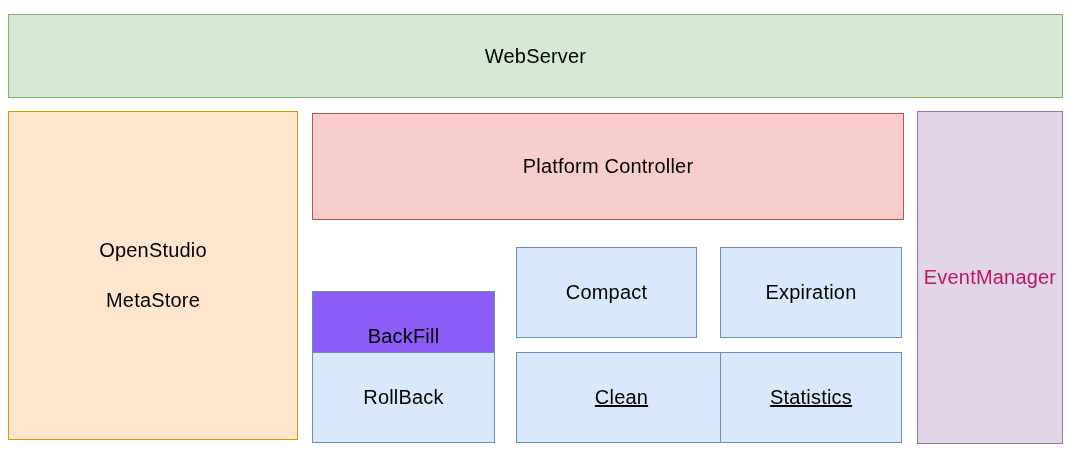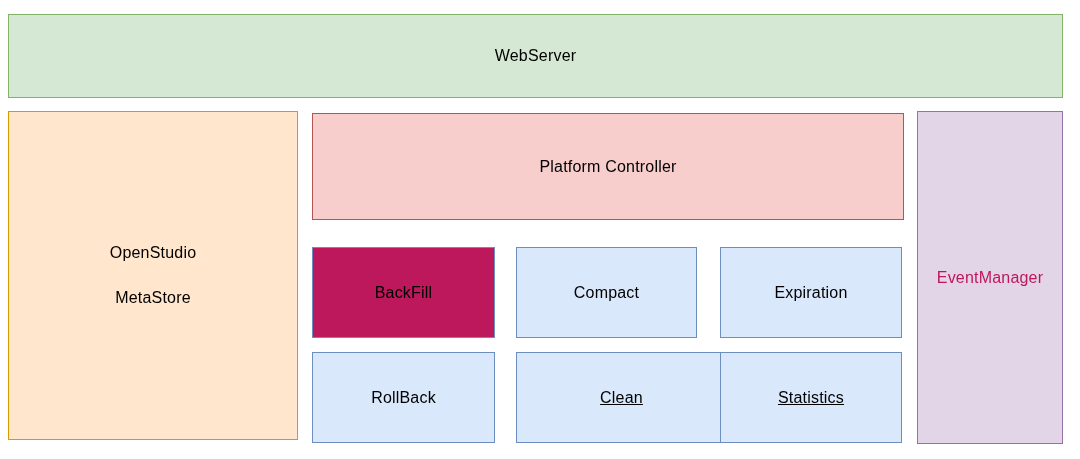--- a/index.html
+++ b/index.html
@@ -19,21 +19,21 @@
     position: absolute;
     box-sizing: border-box;
     border: 1.5px solid #888888;
     background: #eeeeee;
     display: flex;
     flex-direction: column;
     align-items: center;
     justify-content: center;
     text-align: center;
     color: #000000;
-    font-size: 16px;
+    font-size: 20px;
     line-height: 1.35;
     letter-spacing: 0.2px;
   }
   
   .box-webserver   { left: 8px;   top: 14px;  width: 1055px; height: 84px;  }
   .box-metastore   { left: 8px;   top: 111px; width: 290px;  height: 329px; }
   .box-platform    { left: 312px; top: 113px; width: 592px;  height: 107px; }
   .box-backfill    { left: 312px; top: 247px; width: 183px;  height: 91px;  }
   .box-compact     { left: 516px; top: 247px; width: 181px;  height: 91px;  }
   .box-expiration  { left: 720px; top: 247px; width: 182px;  height: 91px;  }
@@ -53,21 +53,21 @@
 
   <div class="box box-metastore" style="background-color: rgb(255, 230, 204); border-color: rgb(215, 155, 0); color: rgb(0, 0, 0); gap: 23px;">
     <span>OpenStudio</span>
     <span>MetaStore</span>
   </div>
 
   <div class="box box-platform" style="background-color: rgb(248, 206, 204); border-color: rgb(184, 84, 80); color: rgb(0, 0, 0);">
     <span>Platform Controller</span>
   </div>
 
-  <div class="box box-backfill" style="background-color: #be185d; border-color: rgb(108, 142, 191); color: rgb(0, 0, 0);">
+  <div class="box box-backfill" style="background-color: #8b5cf6; border-color: rgb(108, 142, 191); color: rgb(0, 0, 0); margin-top: 44px;">
     <span>BackFill</span>
   </div>
 
   <div class="box box-compact" style="background-color: rgb(218, 232, 252); border-color: rgb(108, 142, 191); color: rgb(0, 0, 0);">
     <span>Compact</span>
   </div>
 
   <div class="box box-expiration" style="background-color: rgb(218, 232, 252); border-color: rgb(108, 142, 191); color: rgb(0, 0, 0);">
     <span>Expiration</span>
   </div>

